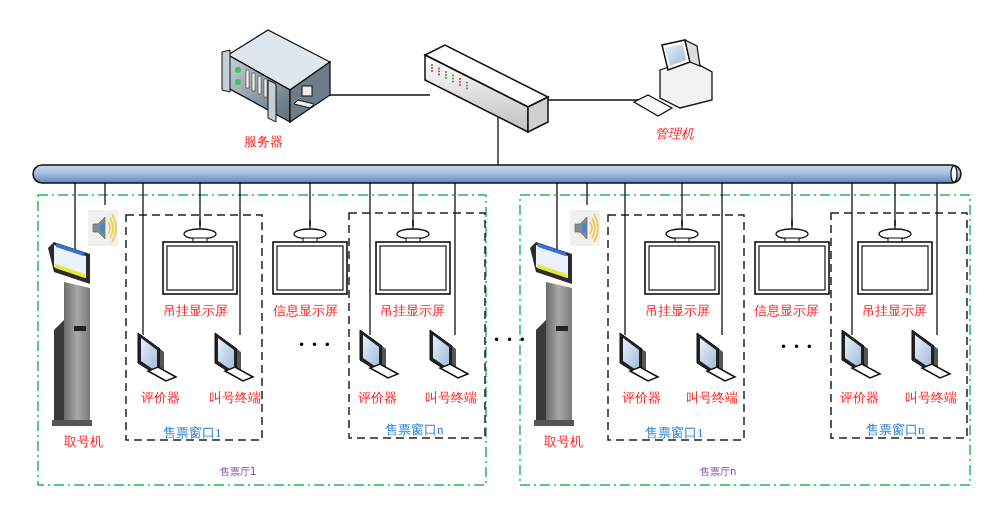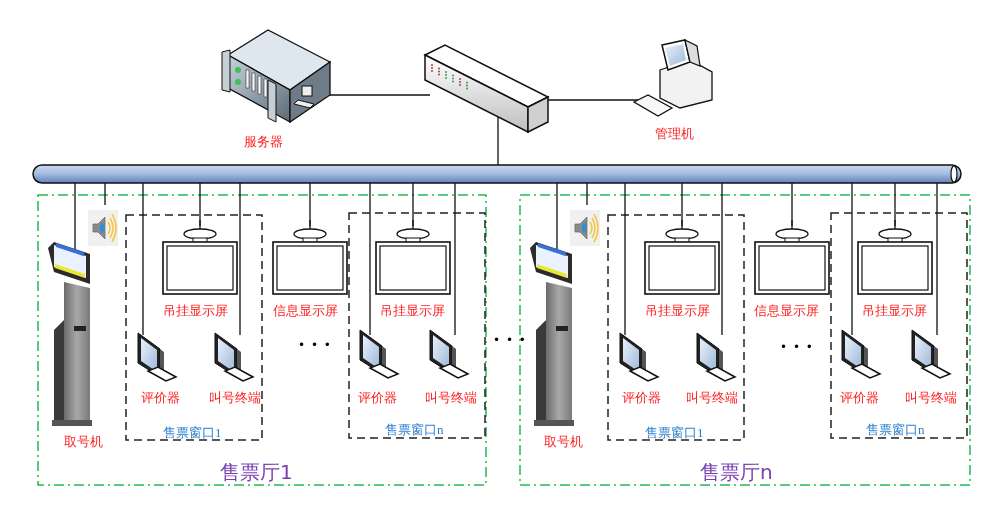--- a/index.html
+++ b/index.html
@@ -2,21 +2,21 @@
 <html><head>
 <meta charset="utf-8">
 <style>
   html, body { margin:0; padding:0; background:#fff; }
   body { width:1000px; height:515px; position:relative; overflow:hidden;
          font-family: "DejaVu Sans", sans-serif; }
   #stage { position:absolute; left:0; top:0; width:972px; height:515px; }
   .lbl { position:absolute; white-space:nowrap; font-size:13px; line-height:14px; }
   .red { color:#ff2020; }
   .blue { color:#2a7fd0;font-family:Liberation Serif, serif; }
-  .purple { color:#7a3fb0; font-size:20px; line-height:16px; }
+  .purple { color:#7a3fb0; font-size:10px; line-height:16px; }
 </style>
 </head>
 <body>
 
 <div id="stage">
   <svg id="svg" width="1000" height="515" viewBox="0 0 1000 515" xmlns="http://www.w3.org/2000/svg">
     <defs>
       <linearGradient id="busGrad" x1="0" y1="0" x2="0" y2="1">
         <stop offset="0" stop-color="#c9d8ef"></stop>
         <stop offset="0.45" stop-color="#a8bfe0"></stop>
@@ -160,21 +160,21 @@
       <use href="#hangDisplay" transform="translate(792,230)"></use>
       <use href="#hangDisplay" transform="translate(895,230)"></use>
       <use href="#lcdMonitor" transform="translate(636,355)"></use>
       <use href="#lcdMonitor" transform="translate(713,355)"></use>
       <use href="#lcdMonitor" transform="translate(858,352)"></use>
       <use href="#lcdMonitor" transform="translate(928,352)"></use>
     </svg>
 
   
   <div class="lbl red" style="left:244px;top:135px;">服务器</div>
-  <div class="lbl red" style="left:655px;top:127px;">管理机</div>
+  <div class="lbl red" style="left:655px;top:127px;font-style:italic;">管理机</div>
 
   
   <div class="lbl red" style="left:64px;top:435px;">取号机</div>
   <div class="lbl red" style="left:163px;top:304px;">吊挂显示屏</div>
   <div class="lbl red" style="left:141px;top:391px;">评价器</div>
   <div class="lbl red" style="left:209px;top:391px;">叫号终端</div>
   <div class="lbl blue" style="left:163px;top:426px;">售票窗口1</div>
   <div class="lbl red" style="left:273px;top:304px;">信息显示屏</div>
   <div class="lbl" style="left:298px;top:338px;font-size:12px;letter-spacing:1px;">• • •</div>
   <div class="lbl red" style="left:380px;top:304px;">吊挂显示屏</div>

